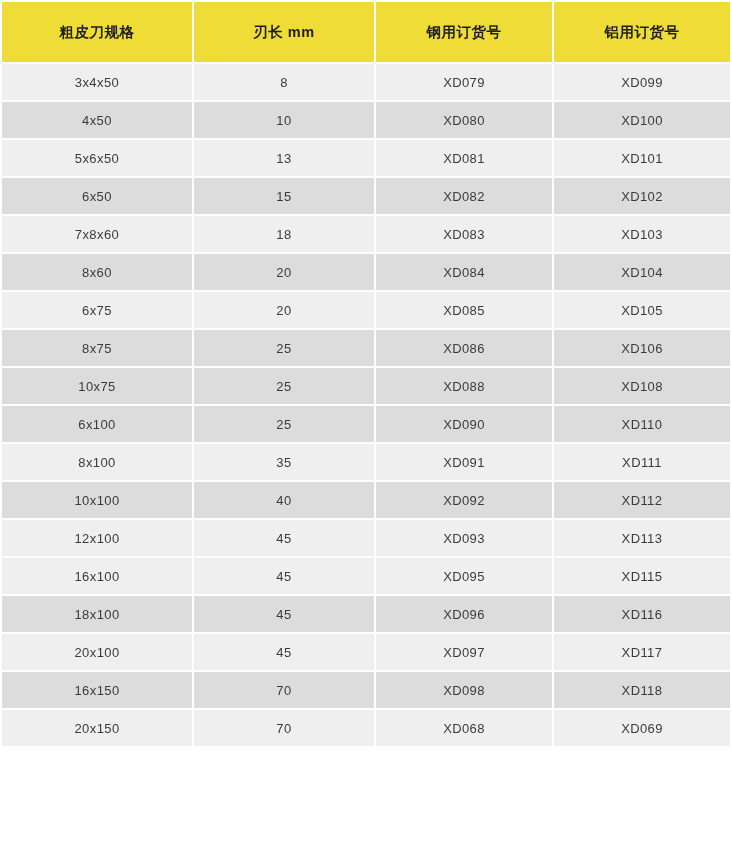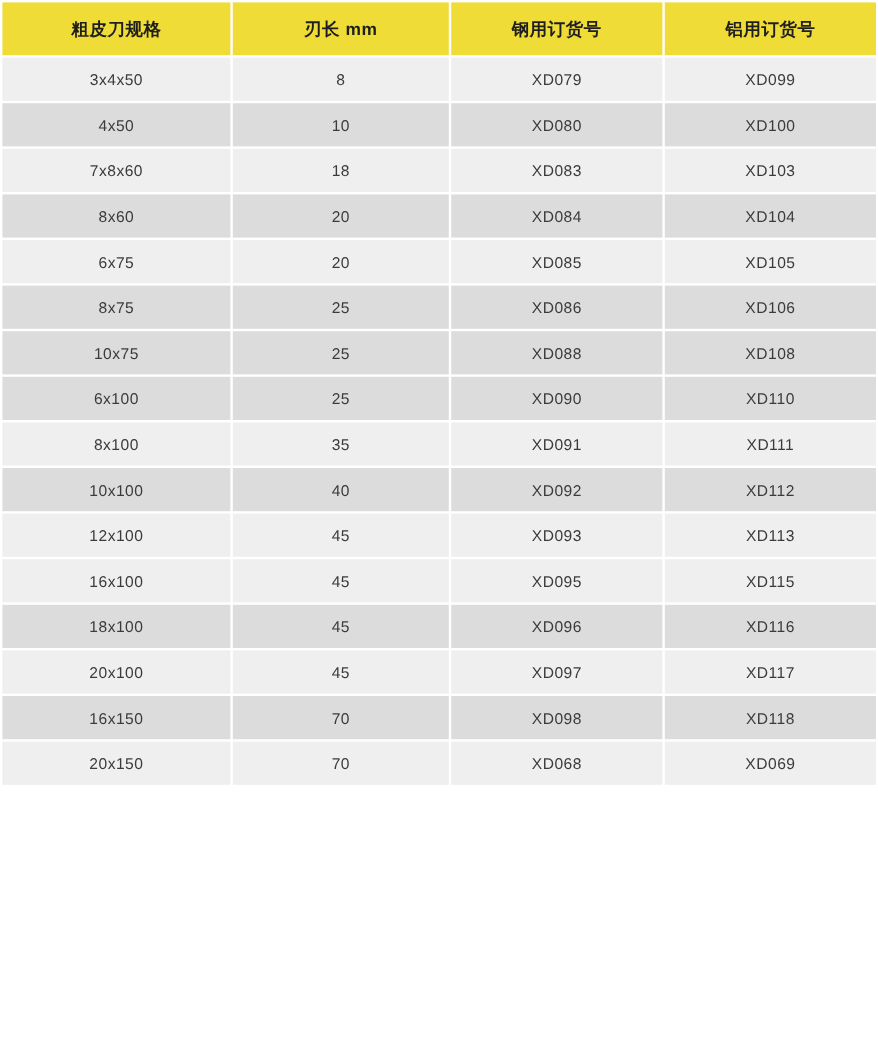--- a/index.html
+++ b/index.html
@@ -27,21 +27,21 @@
   .spec-table col.c1 { width: 190px; }
   .spec-table col.c2 { width: 180px; }
   .spec-table col.c3 { width: 176px; }
   .spec-table col.c4 { width: 176px; }
 
   .spec-table th {
     background: #f0dc36;
     color: #1f1f1f;
     font-size: 14.5px;
     font-weight: 700;
-    height: 44px;
+    height: 60px;
     padding: 0 4px;
     text-align: center;
     vertical-align: middle;
     letter-spacing: 0.5px;
     border: 0;
   }
 
   .spec-table td {
     height: 36px;
     padding: 0 4px;
@@ -80,20 +80,32 @@
         <td>3x4x50</td>
         <td>8</td>
         <td>XD079</td>
         <td>XD099</td>
       </tr>
       <tr class="row-even">
         <td>4x50</td>
         <td>10</td>
         <td>XD080</td>
         <td>XD100</td>
+      </tr>
+      <tr class="row-odd">
+        <td>5x6x50</td>
+        <td>13</td>
+        <td>XD081</td>
+        <td>XD101</td>
+      </tr>
+      <tr class="row-even">
+        <td>6x50</td>
+        <td>15</td>
+        <td>XD082</td>
+        <td>XD102</td>
       </tr>
       <tr class="row-odd">
         <td>7x8x60</td>
         <td>18</td>
         <td>XD083</td>
         <td>XD103</td>
       </tr>
       <tr class="row-even">
         <td>8x60</td>
         <td>20</td>

